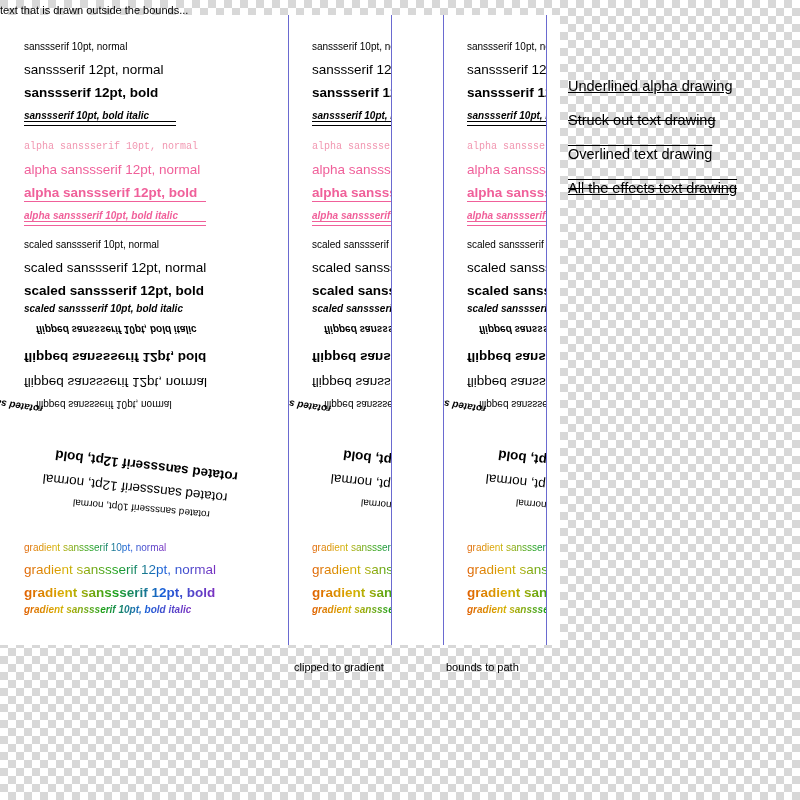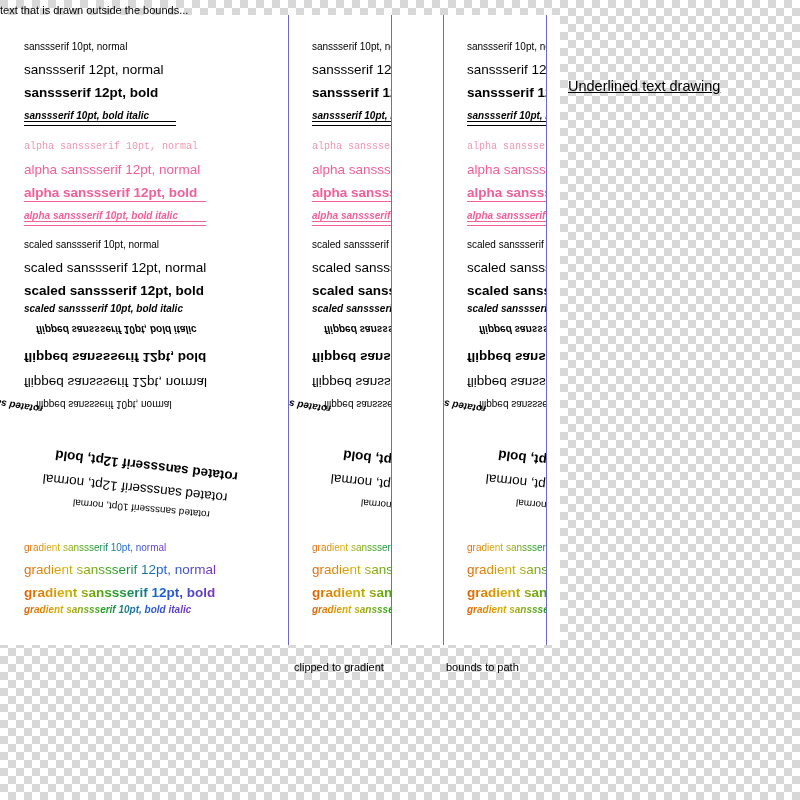--- a/index.html
+++ b/index.html
@@ -260,14 +260,17 @@
   </div>
 </div>
 
 <div class="clipbox" id="clip-rect-frame"></div>
 <div class="clipbox" id="clip-path-frame"></div>
 
 <div class="clip-label" id="label-rect">clipped to gradient</div>
 <div class="clip-label" id="label-path">bounds to path</div>
 
 <div class="right">
-  <div class="eff u">Underlined text drawing</div>
+  <div class="eff u">Underlined alpha drawing</div>
+  <div class="eff s">Struck out text drawing</div>
+  <div class="eff o">Overlined text drawing</div>
+  <div class="eff a">All the effects text drawing</div>
 </div>
 
 </body></html>

